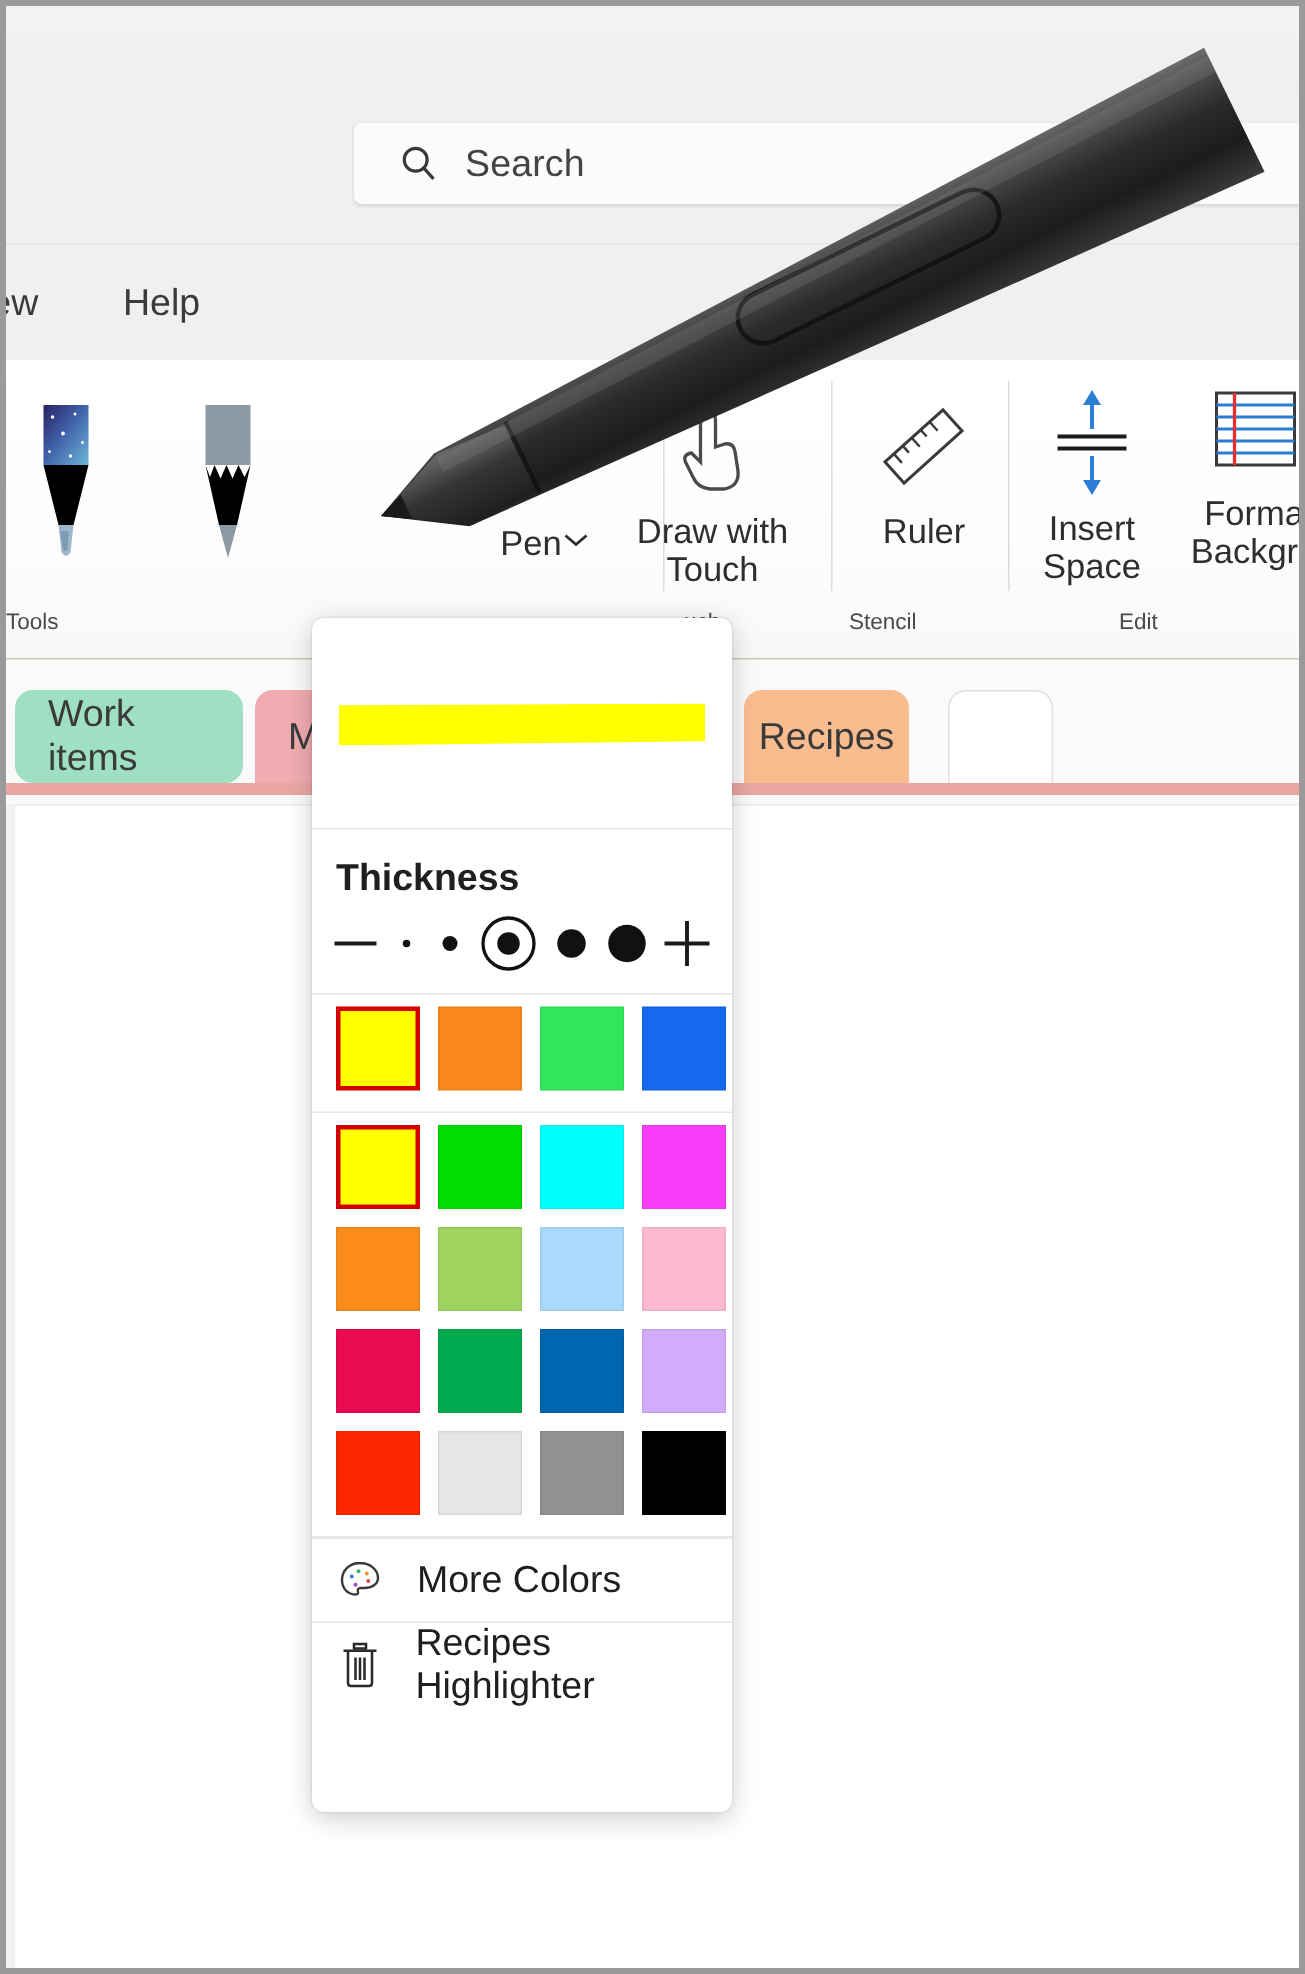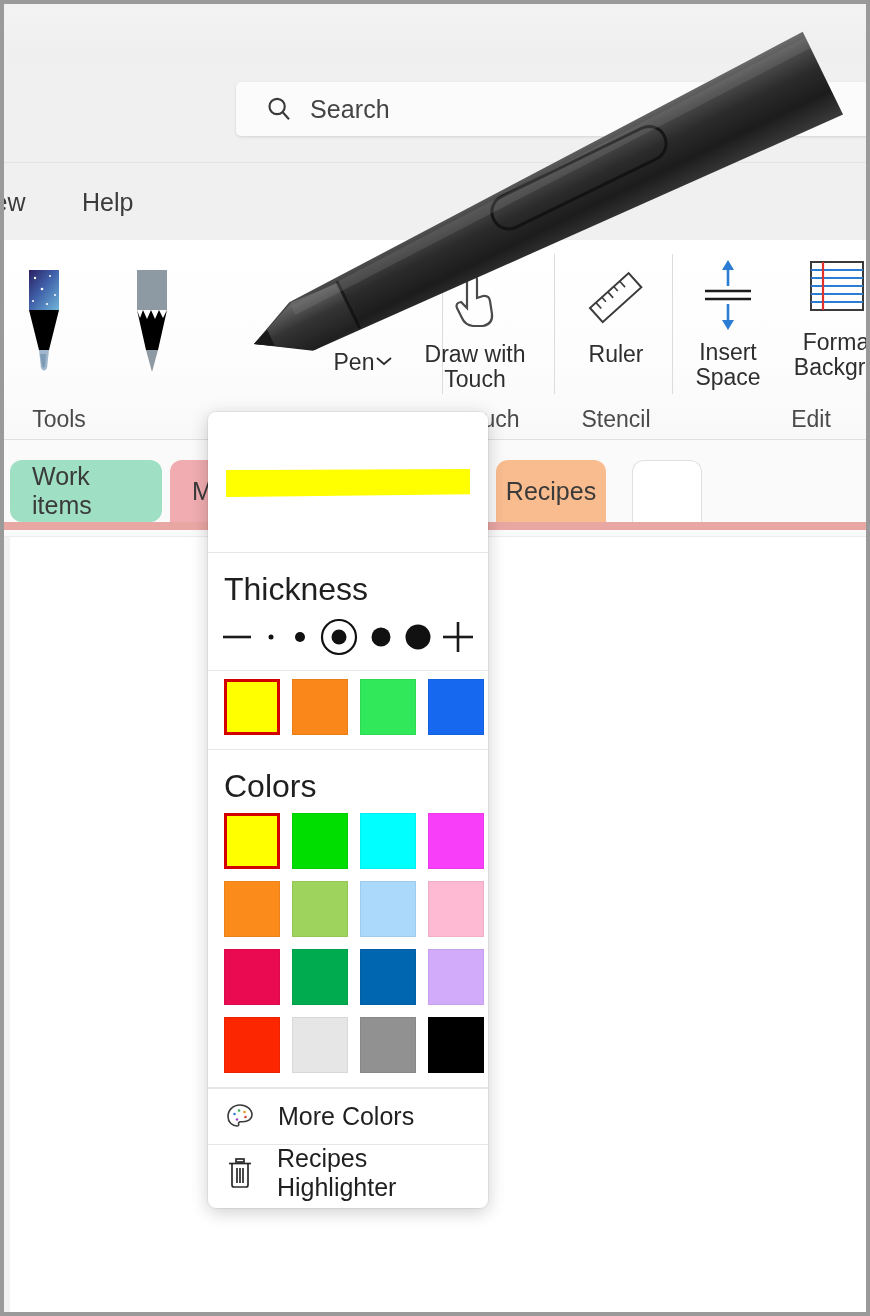--- a/index.html
+++ b/index.html
@@ -71,22 +71,21 @@
     left: 0; top: 236px; width: 862px; height: 200px;
     background: linear-gradient(#ffffff, #fdfdfd 60%, #f8f8f8);
     border-bottom: 1px solid #e0e0e0;
   }
   .rgroup-sep {
     position: absolute; top: 14px; width: 1px; height: 140px;
     background: #dcdcdc;
   }
   .rgroup-label {
     position: absolute; top: 166px;
-    font-size: 23px; color: #4a4a4a;
-    text-align: center;
+    font-size: 15px; color: #4a4a4a;
   }
 
   .tool-btn {
     position: absolute;
     display: flex; flex-direction: column;
     align-items: center; justify-content: flex-start;
   }
   .tool-label {
     font-size: 23px; color: #2e2e2e;
     text-align: center; line-height: 1.08;
@@ -149,21 +148,21 @@
   .fly-sec { border-bottom: 1px solid #e6e6e6; }
   .fly-preview { height: 141px; position: relative; }
   .fly-stroke {
     position: absolute;
     left: 18px; top: 57px;
     width: 244px; height: 28px;
     background: #ffff00;
     clip-path: polygon(0 4%, 100% 0, 100% 90%, 0 100%);
   }
   .fly-head {
-    font-size: 32px; font-weight: normal; color: #1f1f1f;
+    font-size: 25px; font-weight: bold; color: #1f1f1f;
     padding: 18px 0 0 16px;
   }
   .thick-row {
     display: flex; align-items: center;
     height: 62px; padding: 0 12px;
     justify-content: space-between;
   }
   .sw-grid { display: flex; padding: 8px 0 14px 16px; gap: 12px; }
   .sw {
     width: 56px; height: 56px;
@@ -413,21 +412,20 @@
     <div class="fly-sec">
       <div class="sw-grid">
         <div class="sw selected" style="background:#ffff00"></div>
         <div class="sw" style="background:#f98719"></div>
         <div class="sw" style="background:#31e85a"></div>
         <div class="sw" style="background:#1668ef"></div>
       </div>
     </div>
 
     <div class="fly-sec">
-      <div class="fly-head">Colors</div>
       <div class="grid4">
         <div class="sw selected" style="background:#ffff00"></div>
         <div class="sw" style="background:#00de00"></div>
         <div class="sw" style="background:#00ffff"></div>
         <div class="sw" style="background:#f93ef9"></div>
         <div class="sw" style="background:#fb8c1c"></div>
         <div class="sw" style="background:#9ed35e"></div>
         <div class="sw" style="background:#abd9fb"></div>
         <div class="sw" style="background:#febad3"></div>
         <div class="sw" style="background:#ea0a51"></div>

